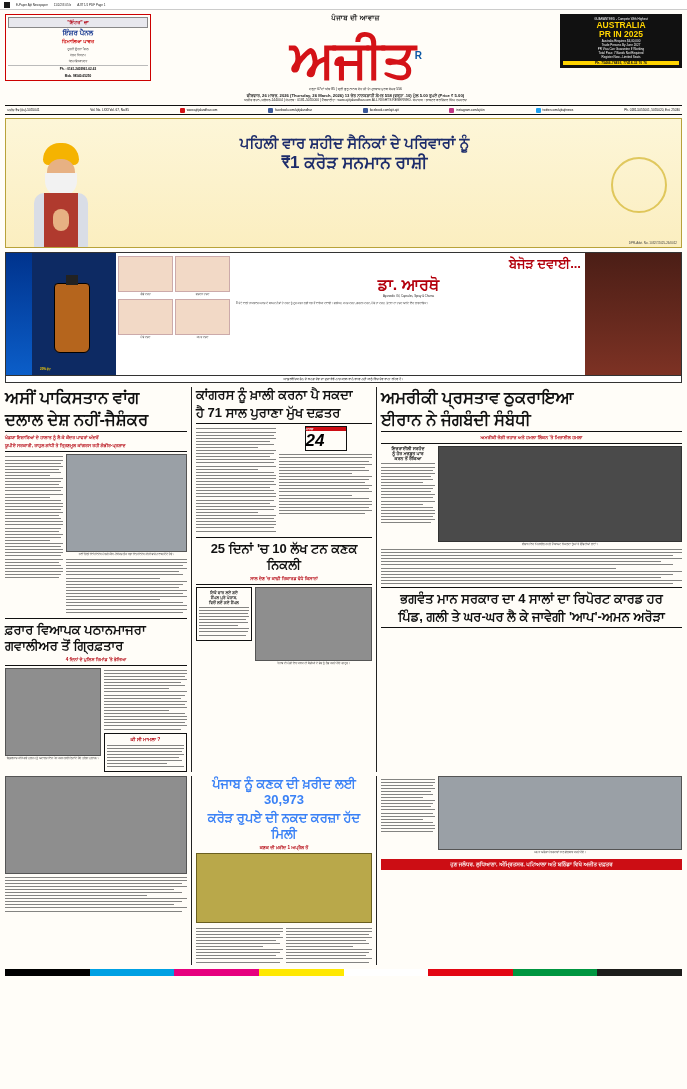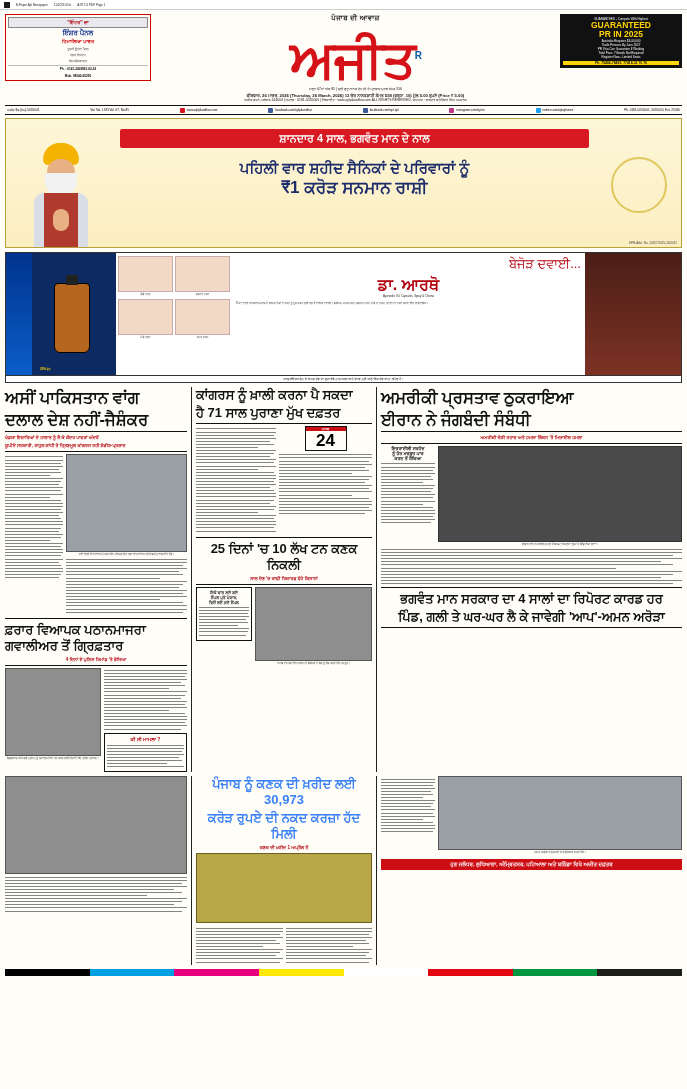--- a/index.html
+++ b/index.html
@@ -75,21 +75,21 @@
   .ad-l{width:26px;background:linear-gradient(180deg,#00338d,#0b5ec9);}
   .ad-bottle{width:84px;background:#0d2a63;position:relative;}
   .bottle{position:absolute;left:22px;top:30px;width:34px;height:68px;background:#b5651d;border-radius:4px 4px 6px 6px;border:1px solid #000;}
   .bottle:after{content:"";position:absolute;left:11px;top:-9px;width:12px;height:10px;background:#222;}
   .ad-icons{width:112px;padding:3px 2px;}
   .ad-icons .grid{display:grid;grid-template-columns:1fr 1fr;gap:2px;}
   .ad-icons .cell{height:34px;background:#f2d9c6;border:1px solid #caa;}
   .ad-icons .cap{font-size:2.8px;text-align:center;color:#222;}
   .ad-mid{flex:1;padding:3px 4px;}
   .ad-mid .h1{font-size:13px;font-weight:bold;color:#b3000c;text-align:right;line-height:16px;}
-  .ad-mid .h2{font-size:13px;font-weight:normal;color:#b3000c;text-align:right;}
+  .ad-mid .h2{font-size:13px;font-weight:bold;color:#b3000c;text-align:right;}
   .ad-mid .brand{font-size:16px;font-weight:bold;color:#b3000c;text-align:center;margin-top:4px;}
   .ad-mid .fine{font-size:2.8px;line-height:3.6px;color:#222;margin-top:3px;text-align:justify;}
   .ad-face{width:96px;background:linear-gradient(180deg,#4b1e16,#7d3224);position:relative;}
   .adfoot{margin:0 5px;border:1px solid #333;border-top:0;font-size:3.2px;text-align:center;padding:1px;background:#fff;}
 
   
   .news{margin:4px 5px 0 5px;display:flex;gap:4px;}
   .c1{width:182px;}
   .c2{width:176px;}
   .c3{flex:1;}
@@ -98,21 +98,21 @@
   h2.hl{font-size:16.5px;line-height:20px;font-weight:bold;color:#111;margin:0 0 2px 0;}
   h2.hl.sm{font-size:13px;line-height:16px;}
   h2.hl.blue{color:#3b82f6;}
   .subhl{font-size:4.6px;font-weight:bold;color:#b3000c;line-height:7px;margin:1px 0;}
   .cap{font-size:2.8px;line-height:3.6px;color:#222;text-align:center;margin-top:1px;}
   .photo-ph{background:#9aa0a6;border:1px solid #555;}
   .photo-dark{background:#4a4a4a;}
   .photo-field{background:#b9a84a;}
   .photo-crowd{background:#8e8e8e;}
   .redbar{background:#cc0d14;color:#fff;font-size:5.5px;font-weight:bold;text-align:center;padding:2px;}
-  .cal{border:1px solid #111;width:40px;text-align:center;}
+  .cal{border:1px solid #111;width:40px;font-style:italic;}
   .cal .m{background:#cc0d14;color:#fff;font-size:3.4px;font-weight:bold;}
   .cal .d{font-size:17px;font-weight:bold;line-height:19px;}
   .colorbar{height:7px;display:flex;margin-top:3px;}
   .colorbar span{flex:1;}
 </style>
 </head>
 <body>
 
 <div id="page">
 
@@ -141,21 +141,21 @@
       <div class="logo">
         <span>ਅਜੀਤ</span><sup>R</sup>
       </div>
       <div class="subline">ਵਰ੍ਹਾ 67ਵਾਂ ਅੰਕ 85 | ਸ੍ਰੀ ਗੁਰੂ ਨਾਨਕ ਦੇਵ ਜੀ ਦੇ ਪ੍ਰਕਾਸ਼ ਪੁਰਬ ਸੰਮਤ 556</div>
       <div class="dateline">ਵੀਰਵਾਰ, 26 ਮਾਰਚ, 2026 (Thursday, 26 March, 2026)   13 ਚੇਤ   ਨਾਨਕਸ਼ਾਹੀ ਸੰਮਤ 558 (ਵਰ੍ਹਾ .10) ਮੁੱਲ 5.00 ਰੁਪਏ (Price ₹ 5.00)</div>
       <div class="priceline">ਅਜੀਤ ਭਵਨ, ਜਲੰਧਰ-144004 | ਸੰਪਰਕ : 0181-5055000 | ਵੈੱਬਸਾਈਟ : www.ajitjalandhar.com   ALL RIGHTS RESERVED. ਸੰਪਾਦਕ : ਡਾਕਟਰ ਬਰਜਿੰਦਰ ਸਿੰਘ ਹਮਦਰਦ</div>
     </div>
 
     <div class="mh-right">
       <div class="t1">GUARANTEED - Compete With Highest</div>
-      <div class="big">GUARANTEED</div>
+      <div class="big">AUSTRALIA</div>
       <div class="big">PR IN 2025</div>
       <div class="t2">Australia Requires $4,00,000</div>
       <div class="t2">Trade Persons By June 2027</div>
       <div class="t2">PR Visa Can Guarantee If Working</div>
       <div class="t2">Total Pass: 7 Bands Not Required</div>
       <div class="t2">Register Now - Limited Seats</div>
       <div class="ph">Ph. 75466-78493, 77418-32 70 76</div>
     </div>
   </div>
 
@@ -190,21 +190,20 @@
       <div class="man">
         <div class="turban"></div>
         <div class="face"></div>
         <div class="beard"></div>
         <div class="body"></div>
         <div class="vest"></div>
         <div class="hands"></div>
       </div>
     </div>
     <div class="mid">
-      <div class="redband">ਸ਼ਾਨਦਾਰ 4 ਸਾਲ, ਭਗਵੰਤ ਮਾਨ ਦੇ ਨਾਲ</div>
       <div class="l1">ਪਹਿਲੀ ਵਾਰ ਸ਼ਹੀਦ ਸੈਨਿਕਾਂ ਦੇ ਪਰਿਵਾਰਾਂ ਨੂੰ</div>
       <div class="l2">₹1 ਕਰੋੜ ਸਨਮਾਨ ਰਾਸ਼ੀ</div>
     </div>
     <div class="right">
       <div style="position:absolute;right:14px;top:38px;width:52px;height:52px;border:2px solid #c8a400;border-radius:50%;opacity:.55"></div>
       <div class="dpr">DPR-Advt. No. 10327/2025-26/0012</div>
     </div>
   </div>
 
   <div class="adstrip">

